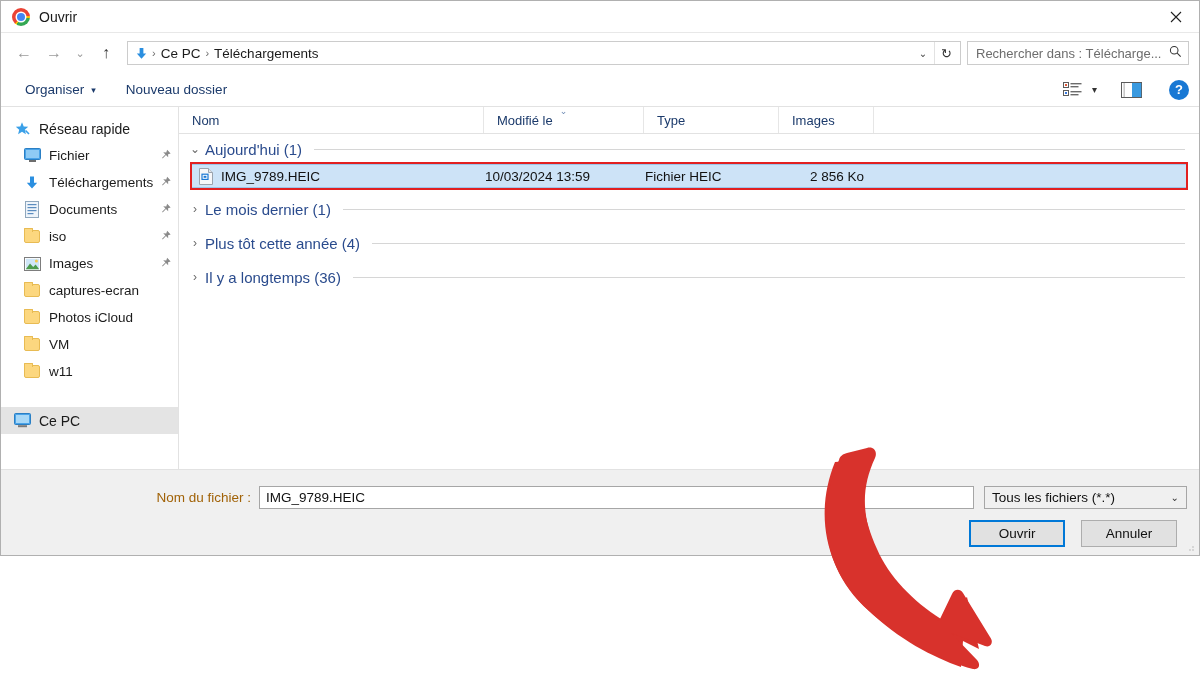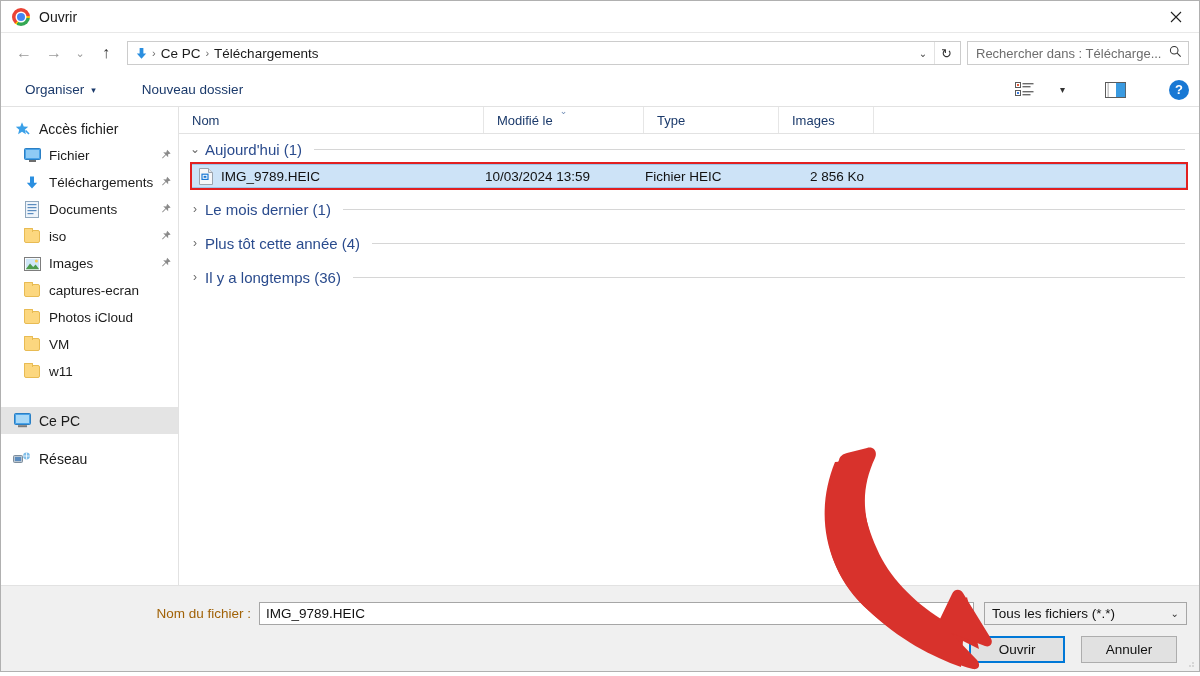--- a/index.html
+++ b/index.html
@@ -5,21 +5,21 @@
   * { box-sizing: border-box; margin: 0; padding: 0; }
   html, body {
     width: 1200px; height: 676px;
     font-family: "Liberation Sans", sans-serif;
     background: #ffffff;
     overflow: hidden;
     -webkit-font-smoothing: antialiased;
   }
   #dialog {
     position: relative;
-    width: 1200px; height: 672px;
+    width: 1200px; height: 556px;
     background: #ffffff;
     border: 1px solid #b0b0b0;
     display: flex; flex-direction: column;
   }
 
   
   .titlebar {
     height: 32px; min-height: 32px;
     display: flex; align-items: center;
     background: #ffffff;
@@ -101,21 +101,20 @@
   .search-ph { white-space: nowrap; overflow: hidden; }
   .search-icon { color: #333; font-size: 13px; margin-left: 4px; }
 
   
   .toolbar {
     height: 34px; min-height: 34px;
     display: flex; align-items: center;
     padding: 0 10px 0 16px;
     border-bottom: 1px solid #e2e2e2;
     background: #ffffff;
-    gap: 16px;
   }
   .tb-item {
     font-size: 13.5px; color: #1b3a6b;
     display: flex; align-items: center; gap: 7px;
     padding: 4px 8px; margin-right: 14px;
   }
   .tb-caret { font-size: 9px; color: #1b3a6b; }
   .tb-spacer { flex: 1; }
   .tb-icon {
     display: flex; align-items: center; justify-content: center;
@@ -367,21 +366,21 @@
 
     <div class="sidebar">
 
       <div class="sb-row root">
         <span class="sb-ico">
           <svg width="16" height="16" viewBox="0 0 16 16">
               <path d="M8 1.2 L9.7 5.4 L14.2 5.8 L10.8 8.8 L11.9 13.2 L8 10.8 L4.1 13.2 L5.2 8.8 L1.8 5.8 L6.3 5.4 Z" fill="#3aa0e8"></path>
               <path d="M11.5 9.5 L15 13" stroke="#3aa0e8" stroke-width="1.6"></path>
             </svg>
         </span>
-        <span class="sb-label">Accès fichier</span>
+        <span class="sb-label">Réseau rapide</span>
       </div>
 
       <div class="sb-row">
         <span class="sb-ico">
           <svg width="17" height="15" viewBox="0 0 17 15">
               <rect x="0.5" y="0.5" width="16" height="11" rx="1" fill="#4aa3e8" stroke="#2a7fc4"></rect>
               <rect x="2" y="2" width="13" height="8" fill="#8fcbf5"></rect>
               <rect x="5" y="12" width="7" height="2" fill="#6d6d6d"></rect>
             </svg>
         </span>
@@ -493,31 +492,20 @@
               <rect x="0.5" y="0.5" width="16" height="11" rx="1" fill="#4aa3e8" stroke="#2a7fc4"></rect>
               <rect x="2" y="2" width="13" height="8" fill="#a8d8f7"></rect>
               <rect x="4" y="12.2" width="9" height="2" fill="#7a7a7a"></rect>
             </svg>
         </span>
         <span class="sb-label">Ce PC</span>
       </div>
 
       <div class="sb-gap"></div>
 
-      <div class="sb-row root">
-        <span class="sb-ico">
-          <svg width="18" height="15" viewBox="0 0 18 15">
-              <rect x="0.5" y="4.5" width="9" height="7" rx="1" fill="#b9c6d2" stroke="#7d8d9c"></rect>
-              <rect x="2" y="6" width="6" height="4" fill="#5b8cbf"></rect>
-              <circle cx="13.5" cy="5" r="3.4" fill="#7fbde8"></circle>
-              <path d="M10.2 5 h6.6 M13.5 1.6 v6.8" stroke="#fff" stroke-width="0.8"></path>
-            </svg>
-        </span>
-        <span class="sb-label">Réseau</span>
-      </div>
     </div>
 
     <div class="filepane">
 
       <div class="colheader">
         <div class="col c-name">
           <span>Nom</span>
         </div>
         <div class="col c-date">
           <span class="sortmark">⌄</span>

